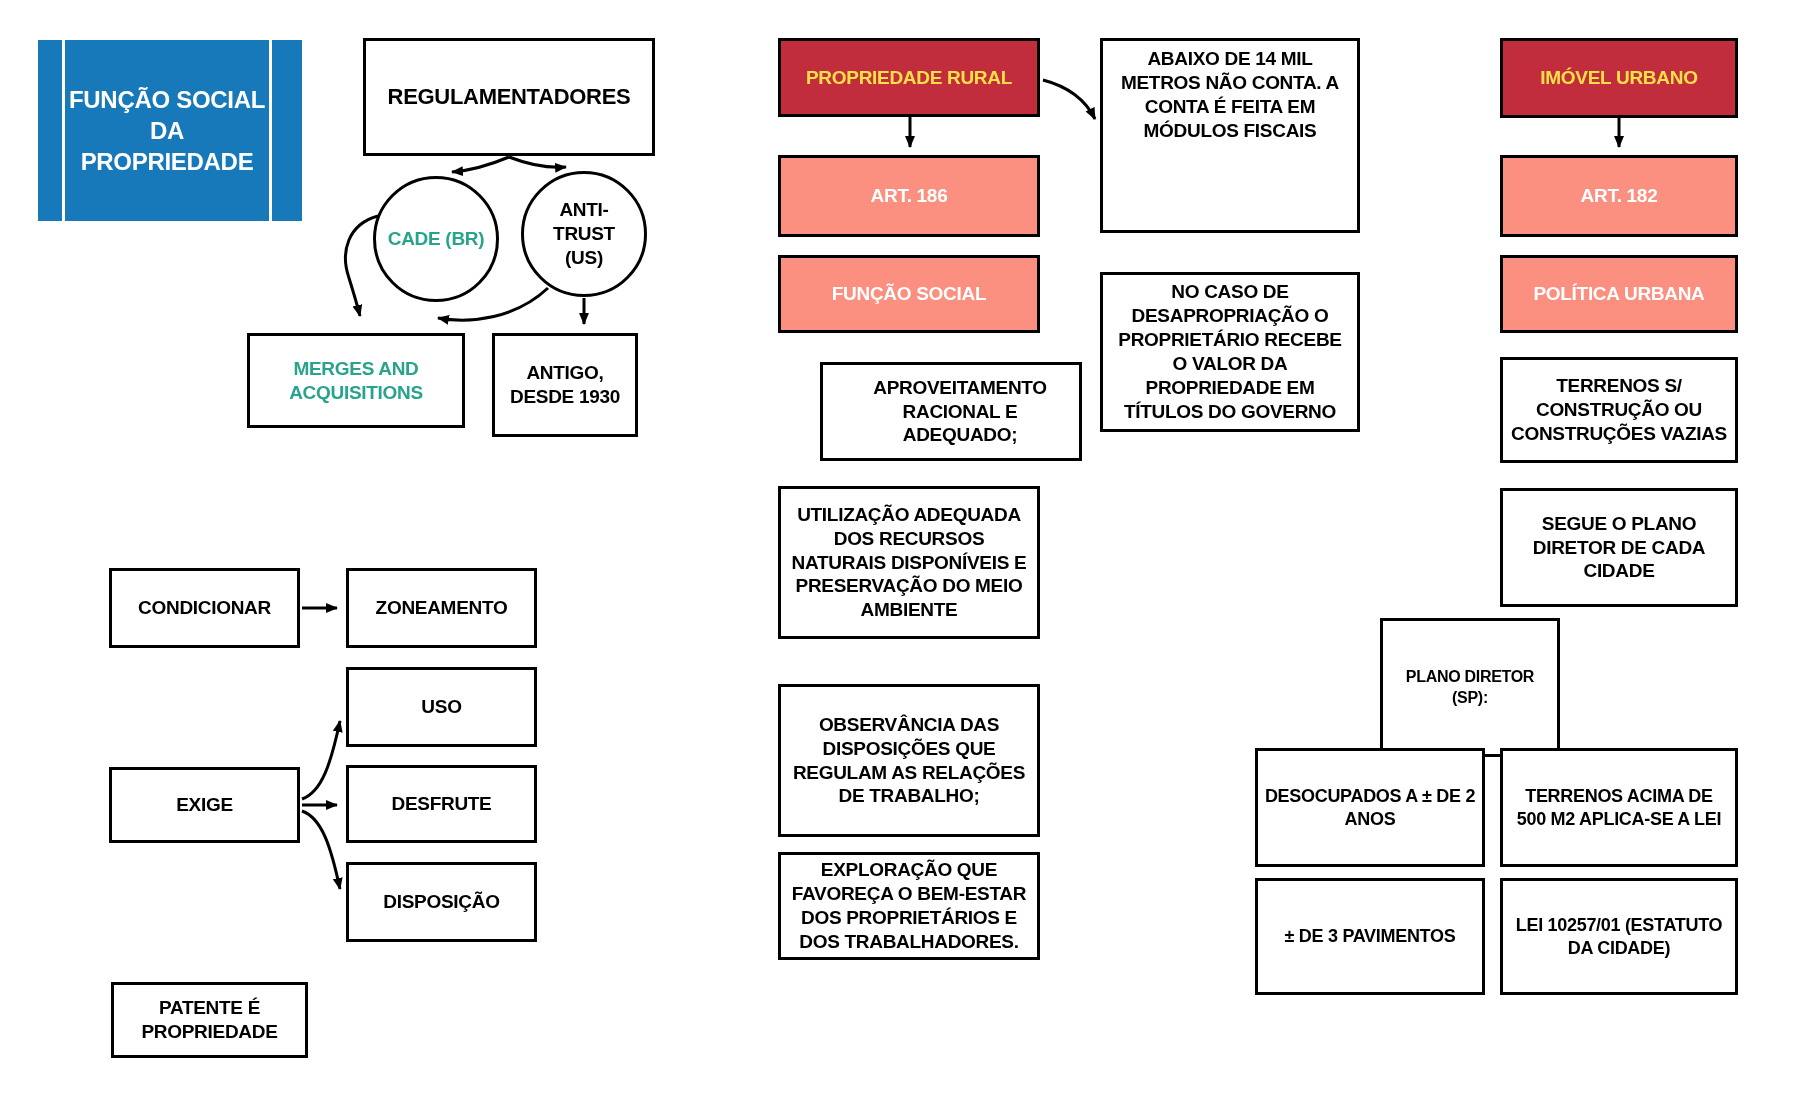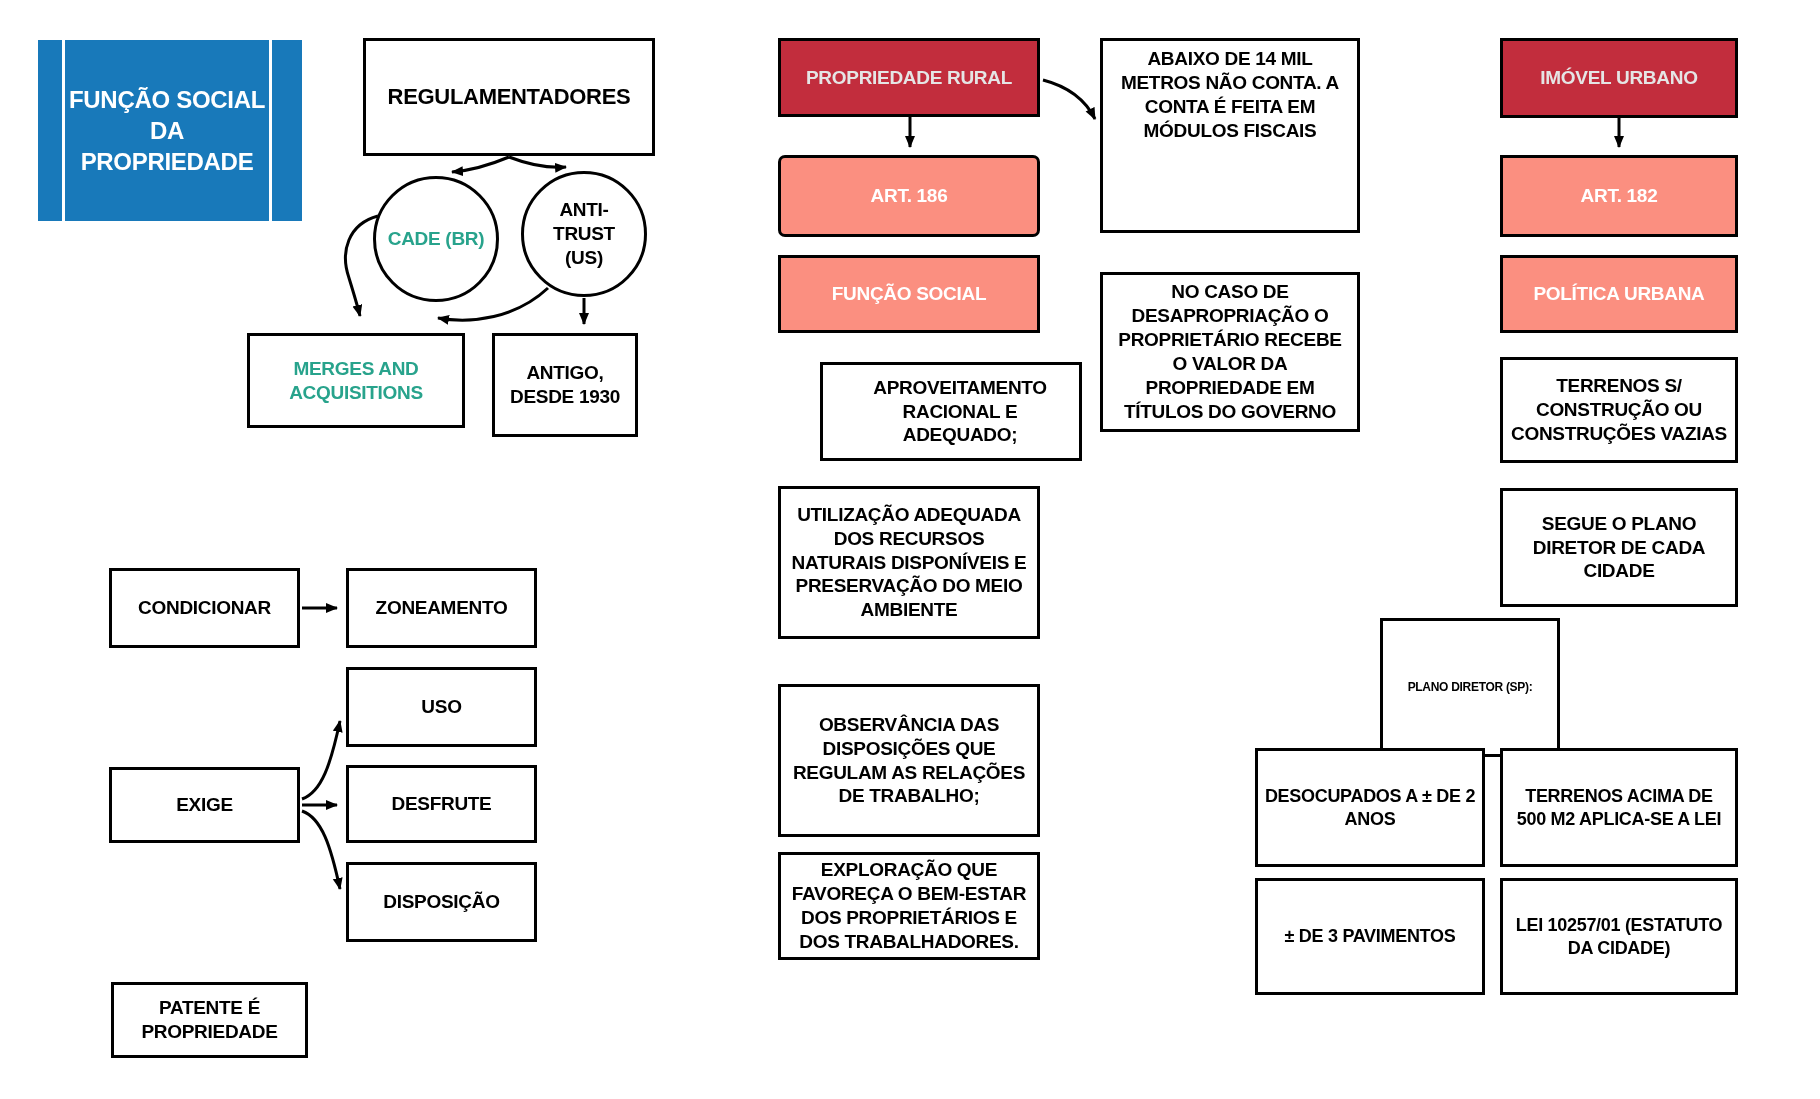--- a/index.html
+++ b/index.html
@@ -10,21 +10,21 @@
     position:relative; width:1820px; height:1099px; background:#ffffff; overflow:hidden;
     font-family:"Liberation Sans", sans-serif; font-weight:bold;
     letter-spacing:-0.3px;
   }
   .box{
     position:absolute; background:#ffffff; border:3px solid var(--ink);
     display:flex; align-items:center; justify-content:center; text-align:center;
     color:var(--ink); box-sizing:border-box; padding:6px;
     font-size:19px; line-height:1.26; text-transform:uppercase;
   }
-  .red-box{background:var(--red); color:#e5e5e5;text-align:center;}
+  .red-box{background:var(--red); color:#fde047;text-align:center;}
   .salmon-box{background:var(--salmon); color:#ffffff;}
   .teal-text{color:var(--teal);}
   .circle{border-radius:50%; background:#ffffff; padding:10px;}
   .title-card{
     position:absolute; left:38px; top:40px; width:264px; height:181px;
     display:flex; gap:3px; background:#ffffff;
   }
   .title-stripe{background:var(--blue);}
   .title-main{
     background:var(--blue); flex:1; display:flex; align-items:center; justify-content:center;
@@ -48,21 +48,21 @@
   <div class="box circle teal-text" style="left:373px;top:176px;width:126px;height:126px;">CADE (BR)</div>
 
   <div class="box circle" style="left:521px;top:171px;width:126px;height:126px;">ANTI-TRUST (US)</div>
 
   <div class="box teal-text" style="left:247px;top:333px;width:218px;height:95px;">MERGES AND ACQUISITIONS</div>
 
   <div class="box" style="left:492px;top:333px;width:146px;height:104px;">ANTIGO, DESDE 1930</div>
 
   <div class="box red-box" style="left:778px;top:38px;width:262px;height:79px;">PROPRIEDADE RURAL</div>
 
-  <div class="box salmon-box" style="left:778px;top:155px;width:262px;height:82px;border-radius:7px;">ART. 186</div>
+  <div class="box salmon-box" style="left:778px;top:155px;width:262px;height:82px;">ART. 186</div>
 
   <div class="box salmon-box" style="left:778px;top:255px;width:262px;height:78px;">FUNÇÃO SOCIAL</div>
 
   <div class="box" style="left:820px;top:362px;width:262px;height:99px;padding-left:24px;">APROVEITAMENTO RACIONAL E ADEQUADO;</div>
 
   <div class="box" style="left:778px;top:486px;width:262px;height:153px;">UTILIZAÇÃO ADEQUADA DOS RECURSOS NATURAIS DISPONÍVEIS E PRESERVAÇÃO DO MEIO AMBIENTE</div>
 
   <div class="box" style="left:778px;top:684px;width:262px;height:153px;">OBSERVÂNCIA DAS DISPOSIÇÕES QUE REGULAM AS RELAÇÕES DE TRABALHO;</div>
 
   <div class="box" style="left:778px;top:852px;width:262px;height:108px;padding:4px;">EXPLORAÇÃO QUE FAVOREÇA O BEM-ESTAR DOS PROPRIETÁRIOS E DOS TRABALHADORES.</div>
@@ -74,21 +74,21 @@
   <div class="box red-box" style="left:1500px;top:38px;width:238px;height:80px;">IMÓVEL URBANO</div>
 
   <div class="box salmon-box" style="left:1500px;top:155px;width:238px;height:82px;">ART. 182</div>
 
   <div class="box salmon-box" style="left:1500px;top:255px;width:238px;height:78px;">POLÍTICA URBANA</div>
 
   <div class="box" style="left:1500px;top:357px;width:238px;height:106px;">TERRENOS S/ CONSTRUÇÃO OU CONSTRUÇÕES VAZIAS</div>
 
   <div class="box" style="left:1500px;top:488px;width:238px;height:119px;">SEGUE O PLANO DIRETOR DE CADA CIDADE</div>
 
-  <div class="box" style="left:1380px;top:618px;width:180px;height:139px;font-size:12px;">PLANO DIRETOR (SP):</div>
+  <div class="box" style="left:1380px;top:618px;width:180px;height:139px;font-size:16px;">PLANO DIRETOR (SP):</div>
 
   <div class="box" style="left:1255px;top:748px;width:230px;height:119px;font-size:18px;">DESOCUPADOS A ± DE 2 ANOS</div>
 
   <div class="box" style="left:1500px;top:748px;width:238px;height:119px;font-size:18px;">TERRENOS ACIMA DE 500 M2 APLICA-SE A LEI</div>
 
   <div class="box" style="left:1255px;top:878px;width:230px;height:117px;font-size:18px;">± DE 3 PAVIMENTOS</div>
 
   <div class="box" style="left:1500px;top:878px;width:238px;height:117px;font-size:18px;">LEI 10257/01 (ESTATUTO DA CIDADE)</div>
 
   <div class="box" style="left:109px;top:568px;width:191px;height:80px;">CONDICIONAR</div>

